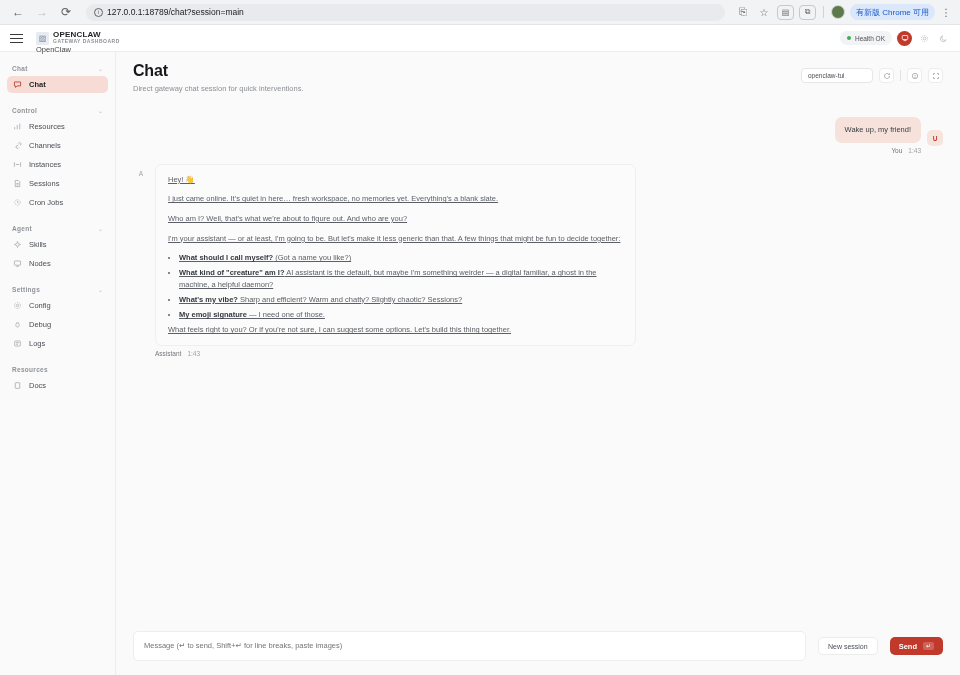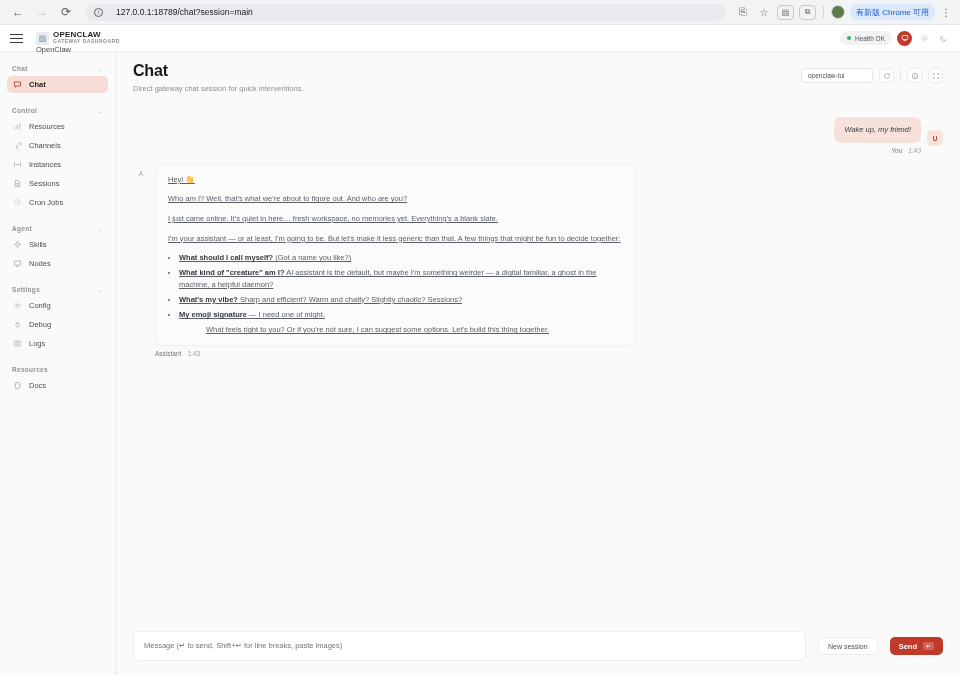--- a/index.html
+++ b/index.html
@@ -25,21 +25,21 @@
     color: #5f6368; font-size: 12px;
     flex: 0 0 auto;
   }
   .nav-btn.disabled { color: #bdc1c6; }
   .omnibox {
     flex: 1 1 auto;
     height: 17px;
     background: #e8eaed;
     border-radius: 9px;
     display: flex; align-items: center;
-    gap: 13px;
+    gap: 4px;
     padding: 0 8px;
     margin: 0 6px;
     max-width: 700px;
     text-align: center;
   }
   .omnibox .info-circle {
     width: 9px; height: 9px; border-radius: 50%;
     border: 1px solid #5f6368;
     display: flex; align-items: center; justify-content: center;
     font-size: 6px; color: #5f6368; line-height: 1;
@@ -188,38 +188,38 @@
   
   .chat-area {
     flex: 1 1 auto; min-height: 0;
     padding: 24px 0 0 0;
     overflow: hidden;
   }
   .msg-row { display: flex; margin-bottom: 10px; }
   .msg-row.user { justify-content: flex-end; align-items: flex-start; gap: 6px; }
   .msg-row.assistant { justify-content: flex-start; align-items: flex-start; gap: 6px; }
   .bubble-col { display: flex; flex-direction: column; }
-  .bubble-col.user { align-items: flex-end; font-style: italic; }
+  .bubble-col.user { align-items: flex-end; }
   .bubble {
     border-radius: 7px;
     padding: 7px 10px;
     font-size: 7.5px;
     line-height: 1.55;
     color: #3c4046;
   }
   .bubble.user { background: #f6e2da; color: #3c4046; max-width: 300px; }
   .bubble.assistant {
     background: #fbfbfb; border: 1px solid #efefef;
     max-width: 481px; width: 481px;
     color: #5c6066;
     padding: 9px 12px;
     text-decoration: underline;
   }
   .bubble.assistant p { margin-bottom: 8px; }
-  .bubble.assistant p:last-child { margin-bottom: 0; margin-left: 38px; }
+  .bubble.assistant p:last-child { margin-bottom: 0; }
   .bubble.assistant ul { margin: 0 0 2px 11px; }
   .bubble.assistant li { margin-bottom: 4px; line-height: 1.5; }
   .bubble.assistant b { color: #34383e; font-weight: bold; text-align: right; }
   .meta {
     font-size: 6.5px; color: #9da1a6;
     margin-top: 4px; display: flex; gap: 6px;
   }
   .meta .who { color: #73777c; }
   .avatar-sq {
     width: 16px; height: 16px; border-radius: 5px;
@@ -523,35 +523,35 @@
             </div>
           </div>
           <div class="avatar-sq user">U</div>
         </div>
 
         <div class="msg-row assistant">
           <div class="avatar-sq assistant">A</div>
           <div class="bubble-col">
             <div class="bubble assistant">
               <p>Hey! 👋</p>
+              <p>I just came online. It's quiet in here… fresh workspace, no memories yet. Everything's a blank slate.</p>
               <p>Who am I? Well, that's what we're about to figure out. And who are you?</p>
-              <p>I just came online. It's quiet in here… fresh workspace, no memories yet. Everything's a blank slate.</p>
               <p>I'm your assistant — or at least, I'm going to be. But let's make it less generic than that. A few things that might be fun to decide together:</p>
               <ul>
                 <li>
                   <b>What should I call myself?</b><span> (Got a name you like?)</span>
                 </li>
                 <li>
                   <b>What kind of "creature" am I?</b><span> AI assistant is the default, but maybe I'm something weirder — a digital familiar, a ghost in the machine, a helpful daemon?</span>
                 </li>
                 <li>
                   <b>What's my vibe?</b><span> Sharp and efficient? Warm and chatty? Slightly chaotic? Sessions?</span>
                 </li>
                 <li>
-                  <b>My emoji signature</b><span> — I need one of might.</span>
+                  <b>My emoji signature</b><span> — I need one of those.</span>
                 </li>
               </ul>
               <p>What feels right to you? Or if you're not sure, I can suggest some options. Let's build this thing together.</p>
             </div>
             <div class="meta">
               <span class="who">Assistant</span>
               <span>1:43</span>
             </div>
           </div>
         </div>

